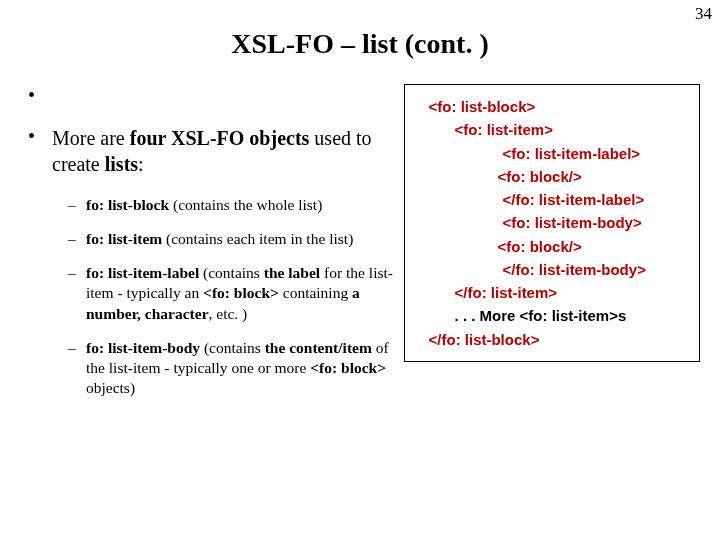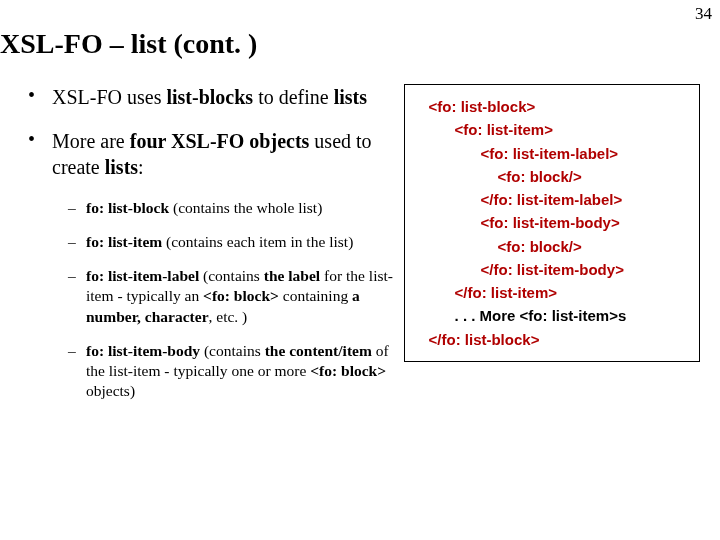--- a/index.html
+++ b/index.html
@@ -13,21 +13,21 @@
     position: relative;
     overflow: hidden;
   }
   .page-number {
     position: absolute;
     top: 4px;
     right: 8px;
     font-size: 17px;
   }
   .title {
-    text-align: left;
+    text-align: center;
     font-size: 28px;
     font-weight: bold;
     margin-top: 28px;
     margin-bottom: 24px;
   }
   .content {
     display: flex;
     padding: 0 20px 0 28px;
   }
   .left-col {
@@ -67,39 +67,36 @@
     line-height: 1.3;
   }
   .sub-item .dash {
     width: 18px;
     flex-shrink: 0;
   }
   .code-red {
     color: #b00000;
   }
   .indent1 { margin-left: 26px; }
-  .indent2 { margin-left: 52px; }
+  .indent2 { margin-left: 74px; }
   .indent3 { margin-left: 69px; }
 </style>
 </head>
 <body>
 
 <div class="page-number">34</div>
 
 <div class="title">XSL-FO – list (cont. )</div>
 
 <div class="content">
 
   <div class="left-col">
 
     <div class="bullet-top">
       <div class="dot">•</div>
-      <div class="txt">
-        <span>XSL-FO uses </span><b>list-blocks</b><span> to define </span><b>lists</b>
-      </div>
     </div>
 
     <div class="bullet-top">
       <div class="dot">•</div>
       <div class="txt">
         <span>More are </span><b>four XSL-FO objects</b><span> used to create </span><b>lists</b><span>:</span>
       </div>
     </div>
 
     <div class="sub-list">

